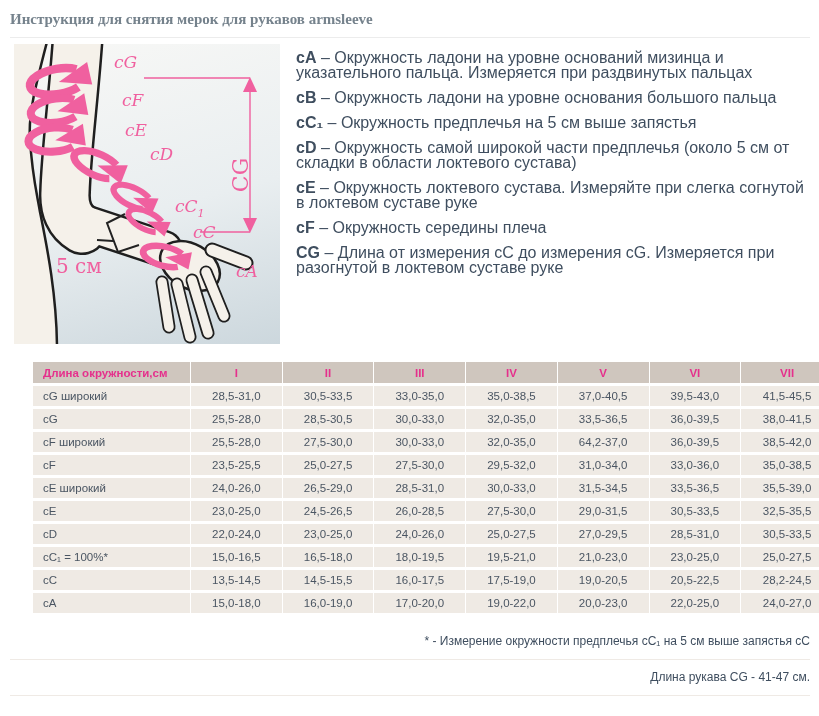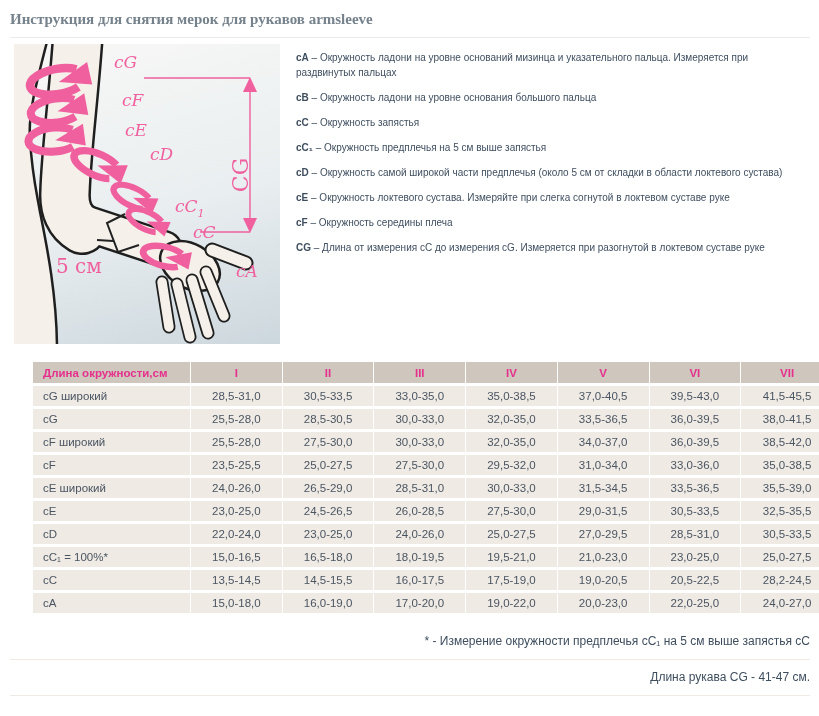--- a/index.html
+++ b/index.html
@@ -36,21 +36,21 @@
     font-family:Liberation Serif, serif;
   }
   .top-section{display:flex;align-items:flex-start;}
   .illustration{
     width:266px;height:300px;flex:0 0 266px;
     margin-left:4px;
     background:linear-gradient(165deg,var(--bg_top) 0%,#e9eef0 55%,var(--bg_bottom) 100%);
     overflow:hidden;
   }
   .definitions{flex:1 1 auto;padding:6px 0 0 16px;}
-  .def{margin:0 0 10px 0;font-size:10px;line-height:15px;color:var(--body_text);}
+  .def{margin:0 0 10px 0;font-size:16px;line-height:15px;color:var(--body_text);}
   .def .term{font-weight:bold;}
   
   table.sizes{
     width:100%;
     margin-top:15px;
     border-collapse:separate;
     border-spacing:0 3px;
     table-layout:fixed;
     font-size:11.5px;
     margin-left:23px;
@@ -192,24 +192,20 @@
   <p class="def">
     <span class="term">cA</span>
     <span class="txt"> – Окружность ладони на уровне оснований мизинца и указательного пальца. Измеряется при раздвинутых пальцах</span>
   </p>
 
   <p class="def">
     <span class="term">cB</span>
     <span class="txt"> – Окружность ладони на уровне основания большого пальца</span>
   </p>
 
-  <p class="def">
-    <span class="term">cC</span>
-    <span class="txt"> – Окружность запястья</span>
-  </p>
 
   <p class="def">
     <span class="term">cC₁</span>
     <span class="txt"> – Окружность предплечья на 5 см выше запястья</span>
   </p>
 
   <p class="def">
     <span class="term">cD</span>
     <span class="txt"> – Окружность самой широкой части предплечья (около 5 см от складки в области локтевого сустава)</span>
   </p>
@@ -265,21 +261,21 @@
           <td>33,5-36,5</td>
           <td>36,0-39,5</td>
           <td>38,0-41,5</td>
         </tr>
         <tr>
           <th class="rl">cF широкий</th>
           <td>25,5-28,0</td>
           <td>27,5-30,0</td>
           <td>30,0-33,0</td>
           <td>32,0-35,0</td>
-          <td>34,0-37,0</td>
+          <td>64,2-37,0</td>
           <td>36,0-39,5</td>
           <td>38,5-42,0</td>
         </tr>
         <tr>
           <th class="rl">cF</th>
           <td>23,5-25,5</td>
           <td>25,0-27,5</td>
           <td>27,5-30,0</td>
           <td>29,5-32,0</td>
           <td>31,0-34,0</td>

